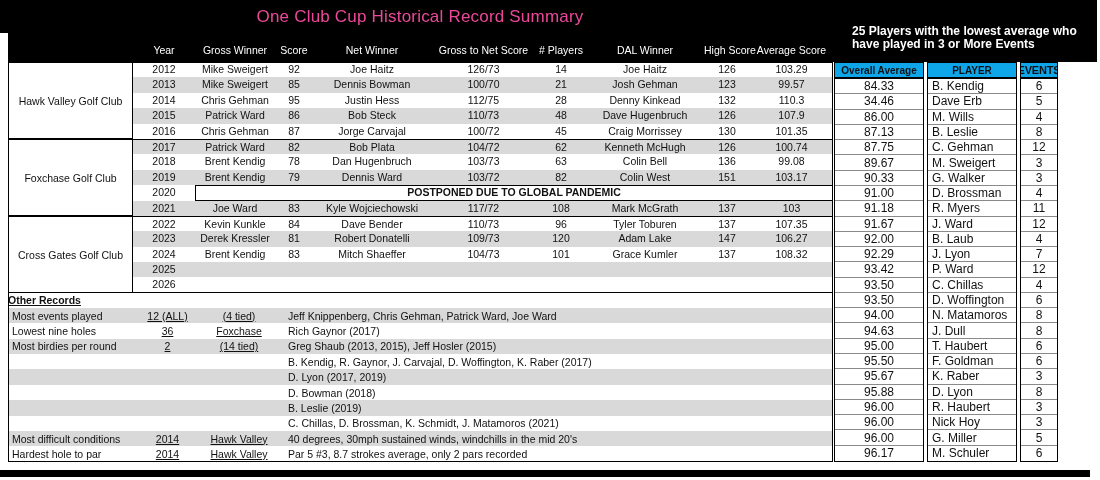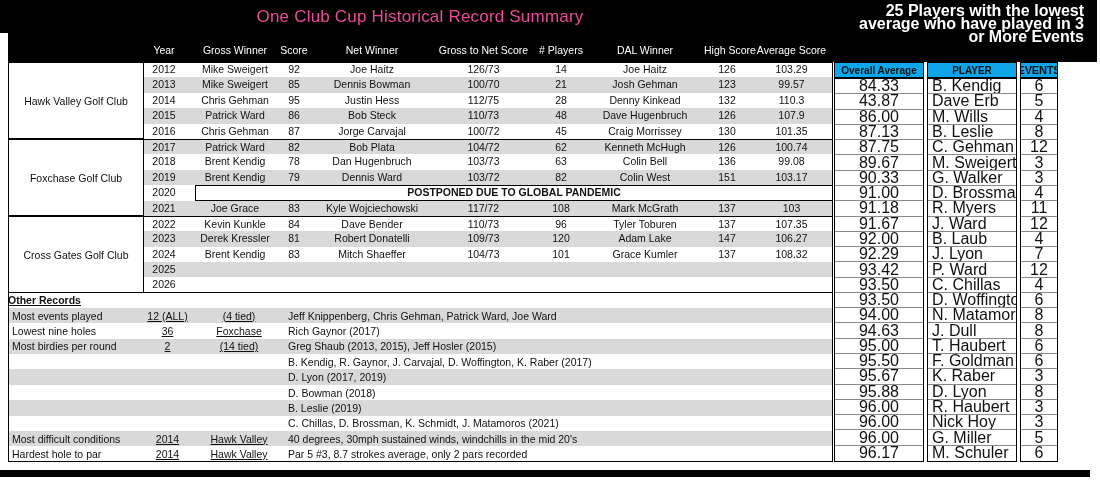--- a/index.html
+++ b/index.html
@@ -8,36 +8,36 @@
     font-family:"Liberation Sans", sans-serif; color:#111; overflow:hidden;
   }
   
   .header-bar { position:absolute; left:0; top:0; width:1097px; height:62px; background:#000; }
   .notch { position:absolute; left:0; top:33px; width:8px; height:29px; background:#fff; z-index:10; }
   .page-title {
     position:absolute; left:58px; top:7px; width:724px; text-align:center;
     color:#ec4899; font-size:17px; letter-spacing:.2px; z-index:3;
   }
   .panel-heading {
-    position:absolute; left:852px; top:4px; width:232px; text-align:right;
-    color:#fff; font-weight:700; font-size:16px; line-height:13px; z-index:3;
+    position:absolute; left:852px; top:25px; width:232px; text-align:left;
+    color:#fff; font-weight:700; font-size:12px; line-height:13px; z-index:3;
   }
   .col-headers {
     position:absolute; left:133px; top:38px; width:700px; height:24px; z-index:3;
     display:grid; grid-template-columns:62px 80px 38px 118px 105px 50px 118px 46px 83px;
     align-items:center; color:#fff; font-size:10.5px;
   }
   .col-headers > div { text-align:center; white-space:nowrap; }
   
   .left-outline {
     position:absolute; left:8px; top:62px; width:825px; height:400px;
     border:1.5px solid #000; box-sizing:border-box; pointer-events:none; z-index:5;
   }
   .club-box {
-    position:absolute; left:8px; width:136px; height:77px; border:1.5px solid #000;
+    position:absolute; left:8px; width:125px; height:77px; border:1.5px solid #000;
     box-sizing:border-box; background:#fff; display:flex; align-items:center; justify-content:center;
     font-size:10.5px; text-align:center; z-index:6;
   }
   .club-1 { top:62px; } .club-2 { top:139px; } .club-3 { top:216px; }
   .mrows { position:absolute; left:133px; top:62px; width:700px; }
   .mrow {
     display:grid; grid-template-columns:62px 80px 38px 118px 105px 50px 118px 46px 83px;
     height:15.4px; align-items:center; font-size:10.5px;
   }
   .mrow:nth-child(even) { background:#d9d9d9; }
@@ -62,21 +62,21 @@
   .od { padding-left:10px; white-space:nowrap; overflow:hidden; }
   
   .phead {
     position:absolute; top:62px; height:16px; background:#0ea5e9; border:1.5px solid #000;
     box-sizing:border-box; display:flex; align-items:center; justify-content:center;
     font-weight:700; font-size:10px; z-index:4; white-space:nowrap; overflow:hidden;
   }
   .phead.narrow { font-size:11px; letter-spacing:-0.2px; }
   .pbody {
     position:absolute; top:78px; height:384px; border:1.5px solid #000; box-sizing:border-box;
-    display:grid; grid-template-rows:repeat(25, 1fr); font-size:16px; background:#fff; z-index:4;
+    display:grid; grid-template-rows:repeat(25, 1fr); font-size:12px; background:#fff; z-index:4;
   }
   .pcell {
     display:flex; align-items:center; justify-content:center;
     border-bottom:1px solid #8a8a8a; overflow:hidden; white-space:nowrap;
   }
   .pcell:last-child { border-bottom:none; }
   .pbody.pleft .pcell { justify-content:flex-start; padding-left:4px; }
   .pbody.wins .pcell { border-bottom:none; }
   .x-avg  { left:834px; width:90px; }
   .x-ply  { left:927px; width:90px; }
@@ -209,21 +209,21 @@
   </div>
 
   <div class="mrow">
     <div class="mc">2020</div>
     <div class="mc">POSTPONED DUE TO GLOBAL PANDEMIC</div>
 
   </div>
 
   <div class="mrow">
     <div class="mc">2021</div>
-    <div class="mc">Joe Grace</div>
+    <div class="mc">Joe Ward</div>
     <div class="mc">83</div>
     <div class="mc">Kyle Wojciechowski</div>
     <div class="mc">117/72</div>
     <div class="mc">108</div>
     <div class="mc">Mark McGrath</div>
     <div class="mc">137</div>
     <div class="mc">103</div>
   </div>
 
   <div class="mrow">
@@ -364,21 +364,21 @@
 
   <div class="left-outline"></div>
 
   <div class="phead x-avg">Overall Average</div>
   <div class="phead x-ply">PLAYER</div>
   <div class="phead x-evt narrow">EVENTS</div>
   <div class="phead x-win narrow">WINS</div>
 
   <div class="pbody x-avg">
       <div class="pcell">84.33</div>
-      <div class="pcell">43.87</div>
+      <div class="pcell">34.46</div>
       <div class="pcell">86.00</div>
       <div class="pcell">87.13</div>
       <div class="pcell">87.75</div>
       <div class="pcell">89.67</div>
       <div class="pcell">90.33</div>
       <div class="pcell">91.00</div>
       <div class="pcell">91.18</div>
       <div class="pcell">91.67</div>
       <div class="pcell">92.00</div>
       <div class="pcell">92.29</div>

